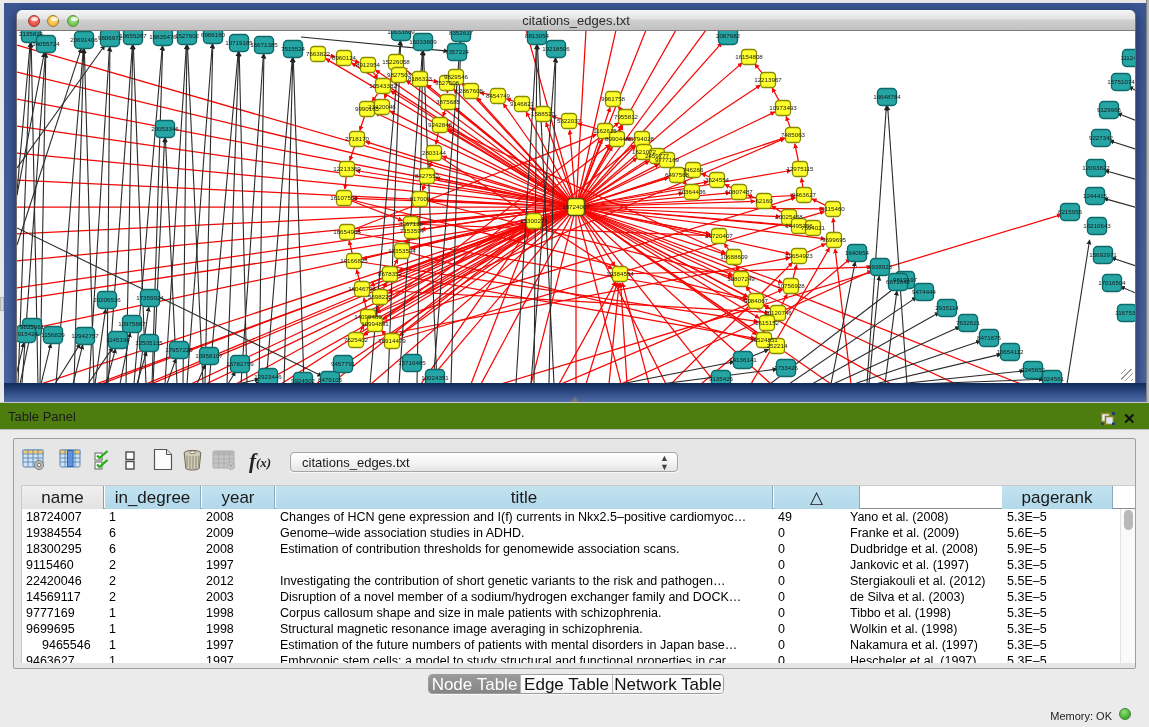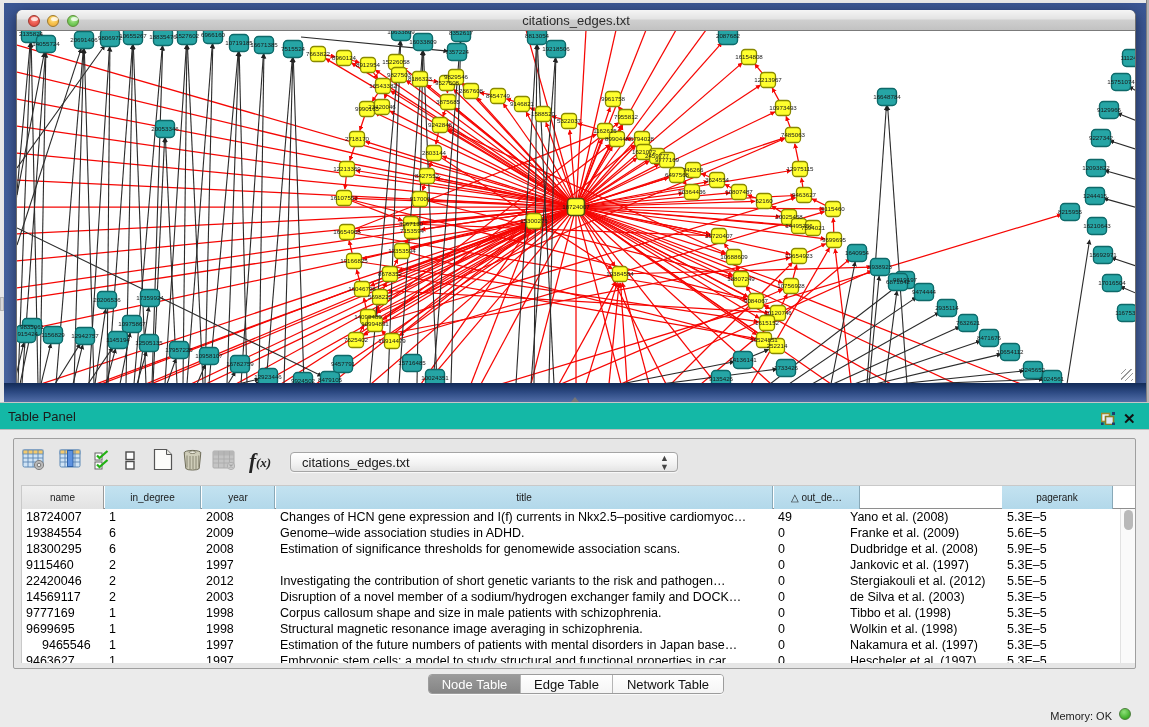--- a/index.html
+++ b/index.html
@@ -18,44 +18,44 @@
 .tl.r{left:10.5px;background:radial-gradient(circle at 50% 35%,#ff9a8e 0%,#ee6156 45%,#d63c30 100%);border:1px solid #9e3730}
 .tl.y{left:30.3px;background:radial-gradient(circle at 50% 35%,#ffe9a8 0%,#f8c64f 45%,#e9a23b 100%);border:1px solid #9e7a2c}
 .tl.g{left:50.1px;background:radial-gradient(circle at 50% 35%,#c4f0ae 0%,#7fd163 45%,#52b43f 100%);border:1px solid #5e8f38}
 .ttitle{position:absolute;top:0;left:0;width:100%;height:21px;line-height:21px;text-align:center;
  font-size:13px;color:#2c2c2c}
 .canvas{position:absolute;left:0;top:21px;width:1118px;height:352px;background:#fff;overflow:hidden}
 .grip{position:absolute;right:2px;bottom:2px;width:12px;height:12px;
  background:repeating-linear-gradient(135deg,transparent 0 3px,#9a9a9a 3px 4px)}
 
 .tp{position:absolute;left:0;top:402px;width:1149px;height:325px;background:#ebebeb}
-.tphead{position:absolute;left:0;top:0;width:100%;height:28px;background:#14b8a6;
+.tphead{position:absolute;left:0;top:0;width:100%;height:28px;background:#4d7c0f;
  border-top:1px solid #c6c6c6;border-bottom:1px solid #bdbdbd;font-size:13px;color:#1c1c1c}
 .tphead span{position:absolute;left:8px;top:6px}
 .fico{position:absolute;left:1101px;top:9px;width:14px;height:13px}
 .xico{position:absolute;left:1123px;top:7px;width:15px;height:15px;font-size:15px;font-weight:bold;color:#111}
 .cont{position:absolute;left:13px;top:36px;width:1123px;height:231px;background:#e6e6e6;
  border:1px solid #9f9f9f;border-radius:2px}
 .dd{position:absolute;left:276px;top:13px;width:388px;height:20px;border:1px solid #a5a5a5;border-radius:4px;
  background:linear-gradient(180deg,#ffffff 0%,#f2f2f2 60%,#e4e4e4 100%);font-size:13px;color:#1a1a1a;
  box-shadow:0 1px 1px rgba(255,255,255,.8)}
 .dd b{position:absolute;left:11px;top:2px;font-weight:normal}
 .dd .st{position:absolute;right:8px;top:1px;font-size:9px;color:#444;line-height:9px}
 .tbl{position:absolute;left:7px;top:46px;width:1114px;height:178px;background:#fff;overflow:hidden;border-left:1px solid #c9c9c9;border-top:1px solid #c9c9c9}
 .hrow{position:absolute;left:0;top:0;height:23px;width:1114px;border-bottom:1px solid #8e8e8e;background:#fff}
 .hc{position:absolute;top:0;height:23px;background:linear-gradient(180deg,#c3e2f0 0%,#b2d8ea 100%);
- border-right:1px solid #89a9b8;font-size:10px;color:#1a1a1a;text-align:center;line-height:23px}
+ border-right:1px solid #89a9b8;font-size:17px;color:#1a1a1a;text-align:center;line-height:23px}
 .hc.gray{background:linear-gradient(180deg,#f0f0f0 0%,#e2e2e2 100%);border-right:1px solid #9a9a9a}
 .row{position:absolute;left:0;width:1096px;height:16px;font-size:12.5px;color:#000;background:#fff}
 .row div{position:absolute;top:0;height:16px;line-height:16px;white-space:nowrap;overflow:hidden}
 .sb{position:absolute;right:0;top:23px;width:15px;height:155px;background:#fafafa;border-left:1px solid #e2e2e2}
 .sb i{position:absolute;left:2.5px;top:1px;width:9px;height:20px;border-radius:4.5px;background:#b9b9b9}
 .tabs{position:absolute;left:428px;top:272px;height:20px;display:flex;border:1px solid #9c9c9c;border-radius:4px;overflow:hidden;
  box-shadow:0 1px 0 rgba(255,255,255,.7)}
-.tab{height:24px;line-height:19px;font-size:13px;text-align:center}
+.tab{height:24px;line-height:19px;font-size:17px;text-align:center}
 .tab.sel{width:91px;background:linear-gradient(180deg,#9a9a9a 0%,#7e7e7e 100%);color:#fff}
 .tab.n2{width:92px;background:linear-gradient(180deg,#ffffff 0%,#f1f1f1 100%);color:#111;border-left:1px solid #b5b5b5}
 .tab.n3{width:111px;background:linear-gradient(180deg,#ffffff 0%,#f1f1f1 100%);color:#111;border-left:1px solid #b5b5b5}
 .mem{position:absolute;right:37px;top:308px;font-size:11px;color:#222}
 .dot{position:absolute;right:18px;top:306px;width:12px;height:12px;border-radius:50%;
  background:radial-gradient(circle at 40% 30%,#8ee07a 0%,#3fae2a 70%,#2e8f1d 100%);border:1px solid #4b7e3c}
 .divarrow{position:absolute;left:571px;top:397px;width:0;height:0;border-left:4px solid transparent;
  border-right:4px solid transparent;border-bottom:5px solid #777}
 .leftnub{position:absolute;left:0px;top:297px;width:4px;height:14px;background:#d8d8d8;border:1px solid #b5b5b5}
 .tbicons{position:absolute;left:8px;top:8px;width:270px;height:30px}
@@ -765,21 +765,21 @@
           <div style="left:184px;width:66px">2009</div>
           <div style="left:258px;width:494px">Genome–wide association studies in ADHD.</div>
           <div style="left:756px;width:64px">0</div>
           <div style="left:828px;width:152px">Franke et al. (2009)</div>
           <div style="left:985px;width:90px">5.6E–5</div>
         </div>
 <div class="row" style="top:55px">
           <div style="left:4px;width:78px">18300295</div>
           <div style="left:87px;width:90px">6</div>
           <div style="left:184px;width:66px">2008</div>
-          <div style="left:258px;width:494px">Estimation of significance thresholds for genomewide association scans.</div>
+          <div style="left:258px;width:494px">Estimation of contribution thresholds for genomewide association scans.</div>
           <div style="left:756px;width:64px">0</div>
           <div style="left:828px;width:152px">Dudbridge et al. (2008)</div>
           <div style="left:985px;width:90px">5.9E–5</div>
         </div>
 <div class="row" style="top:71px">
           <div style="left:4px;width:78px">9115460</div>
           <div style="left:87px;width:90px">2</div>
           <div style="left:184px;width:66px">1997</div>
           <div style="left:756px;width:64px">0</div>
           <div style="left:828px;width:152px">Jankovic et al. (1997)</div>

